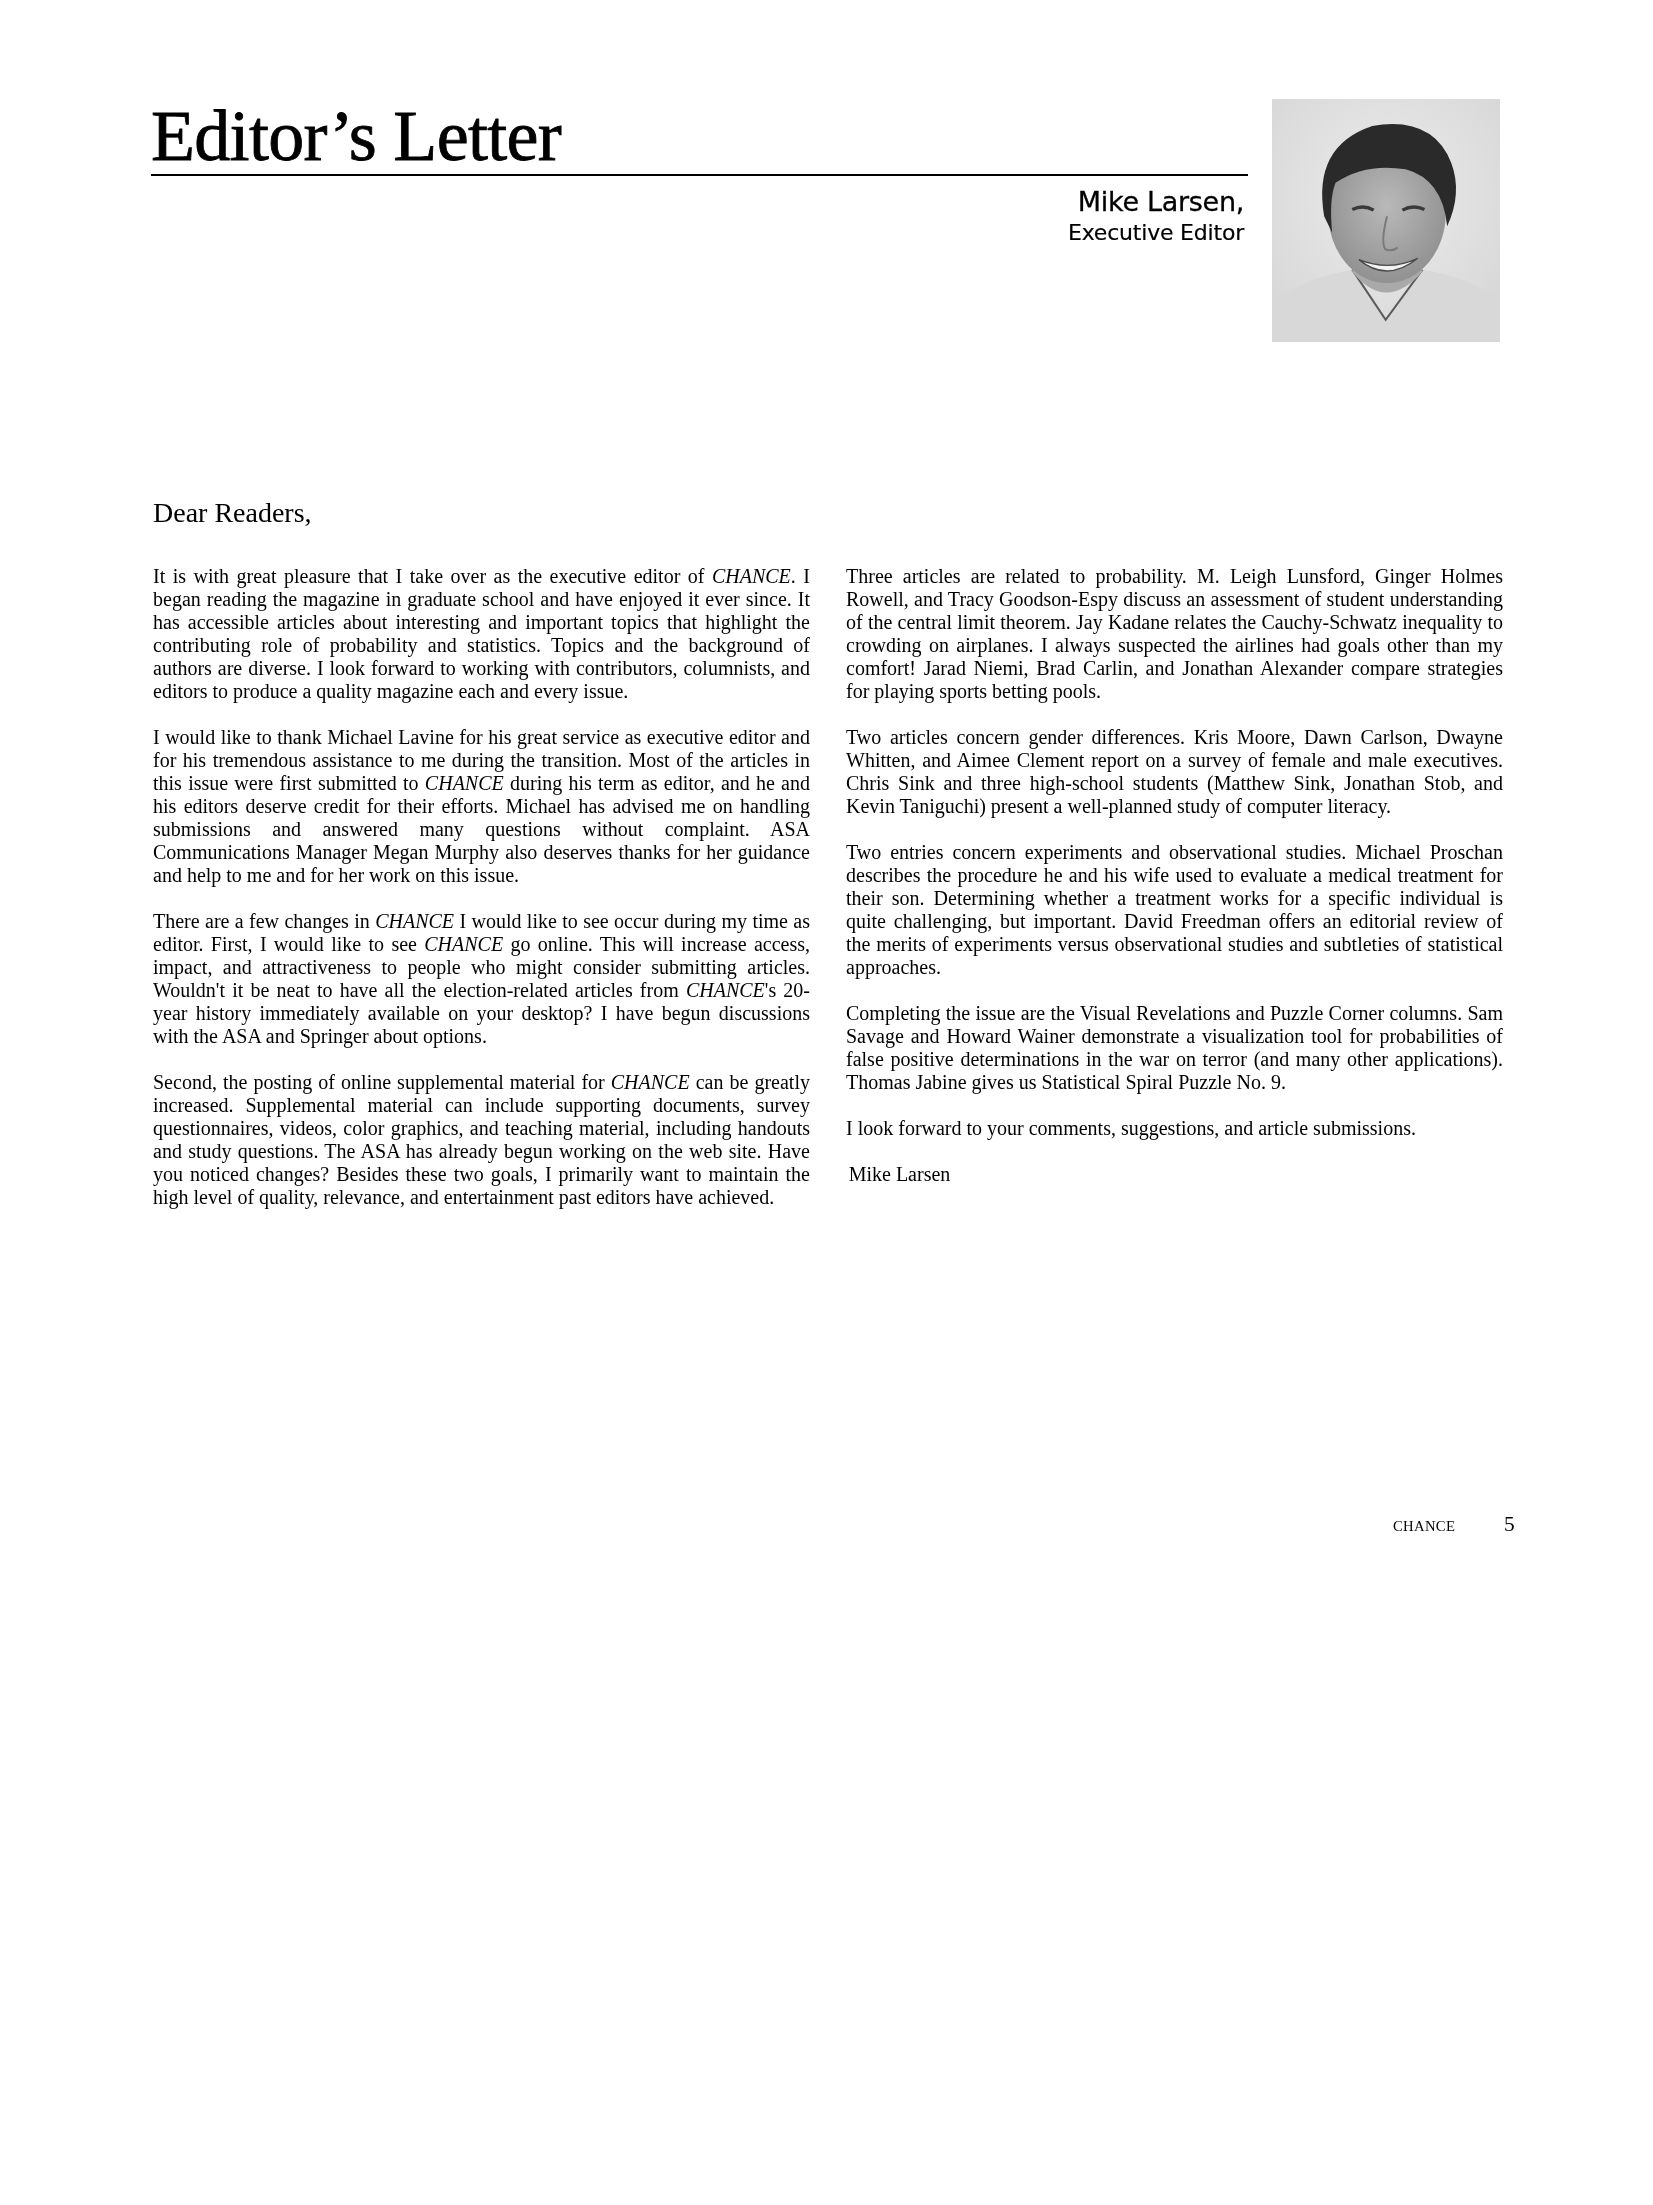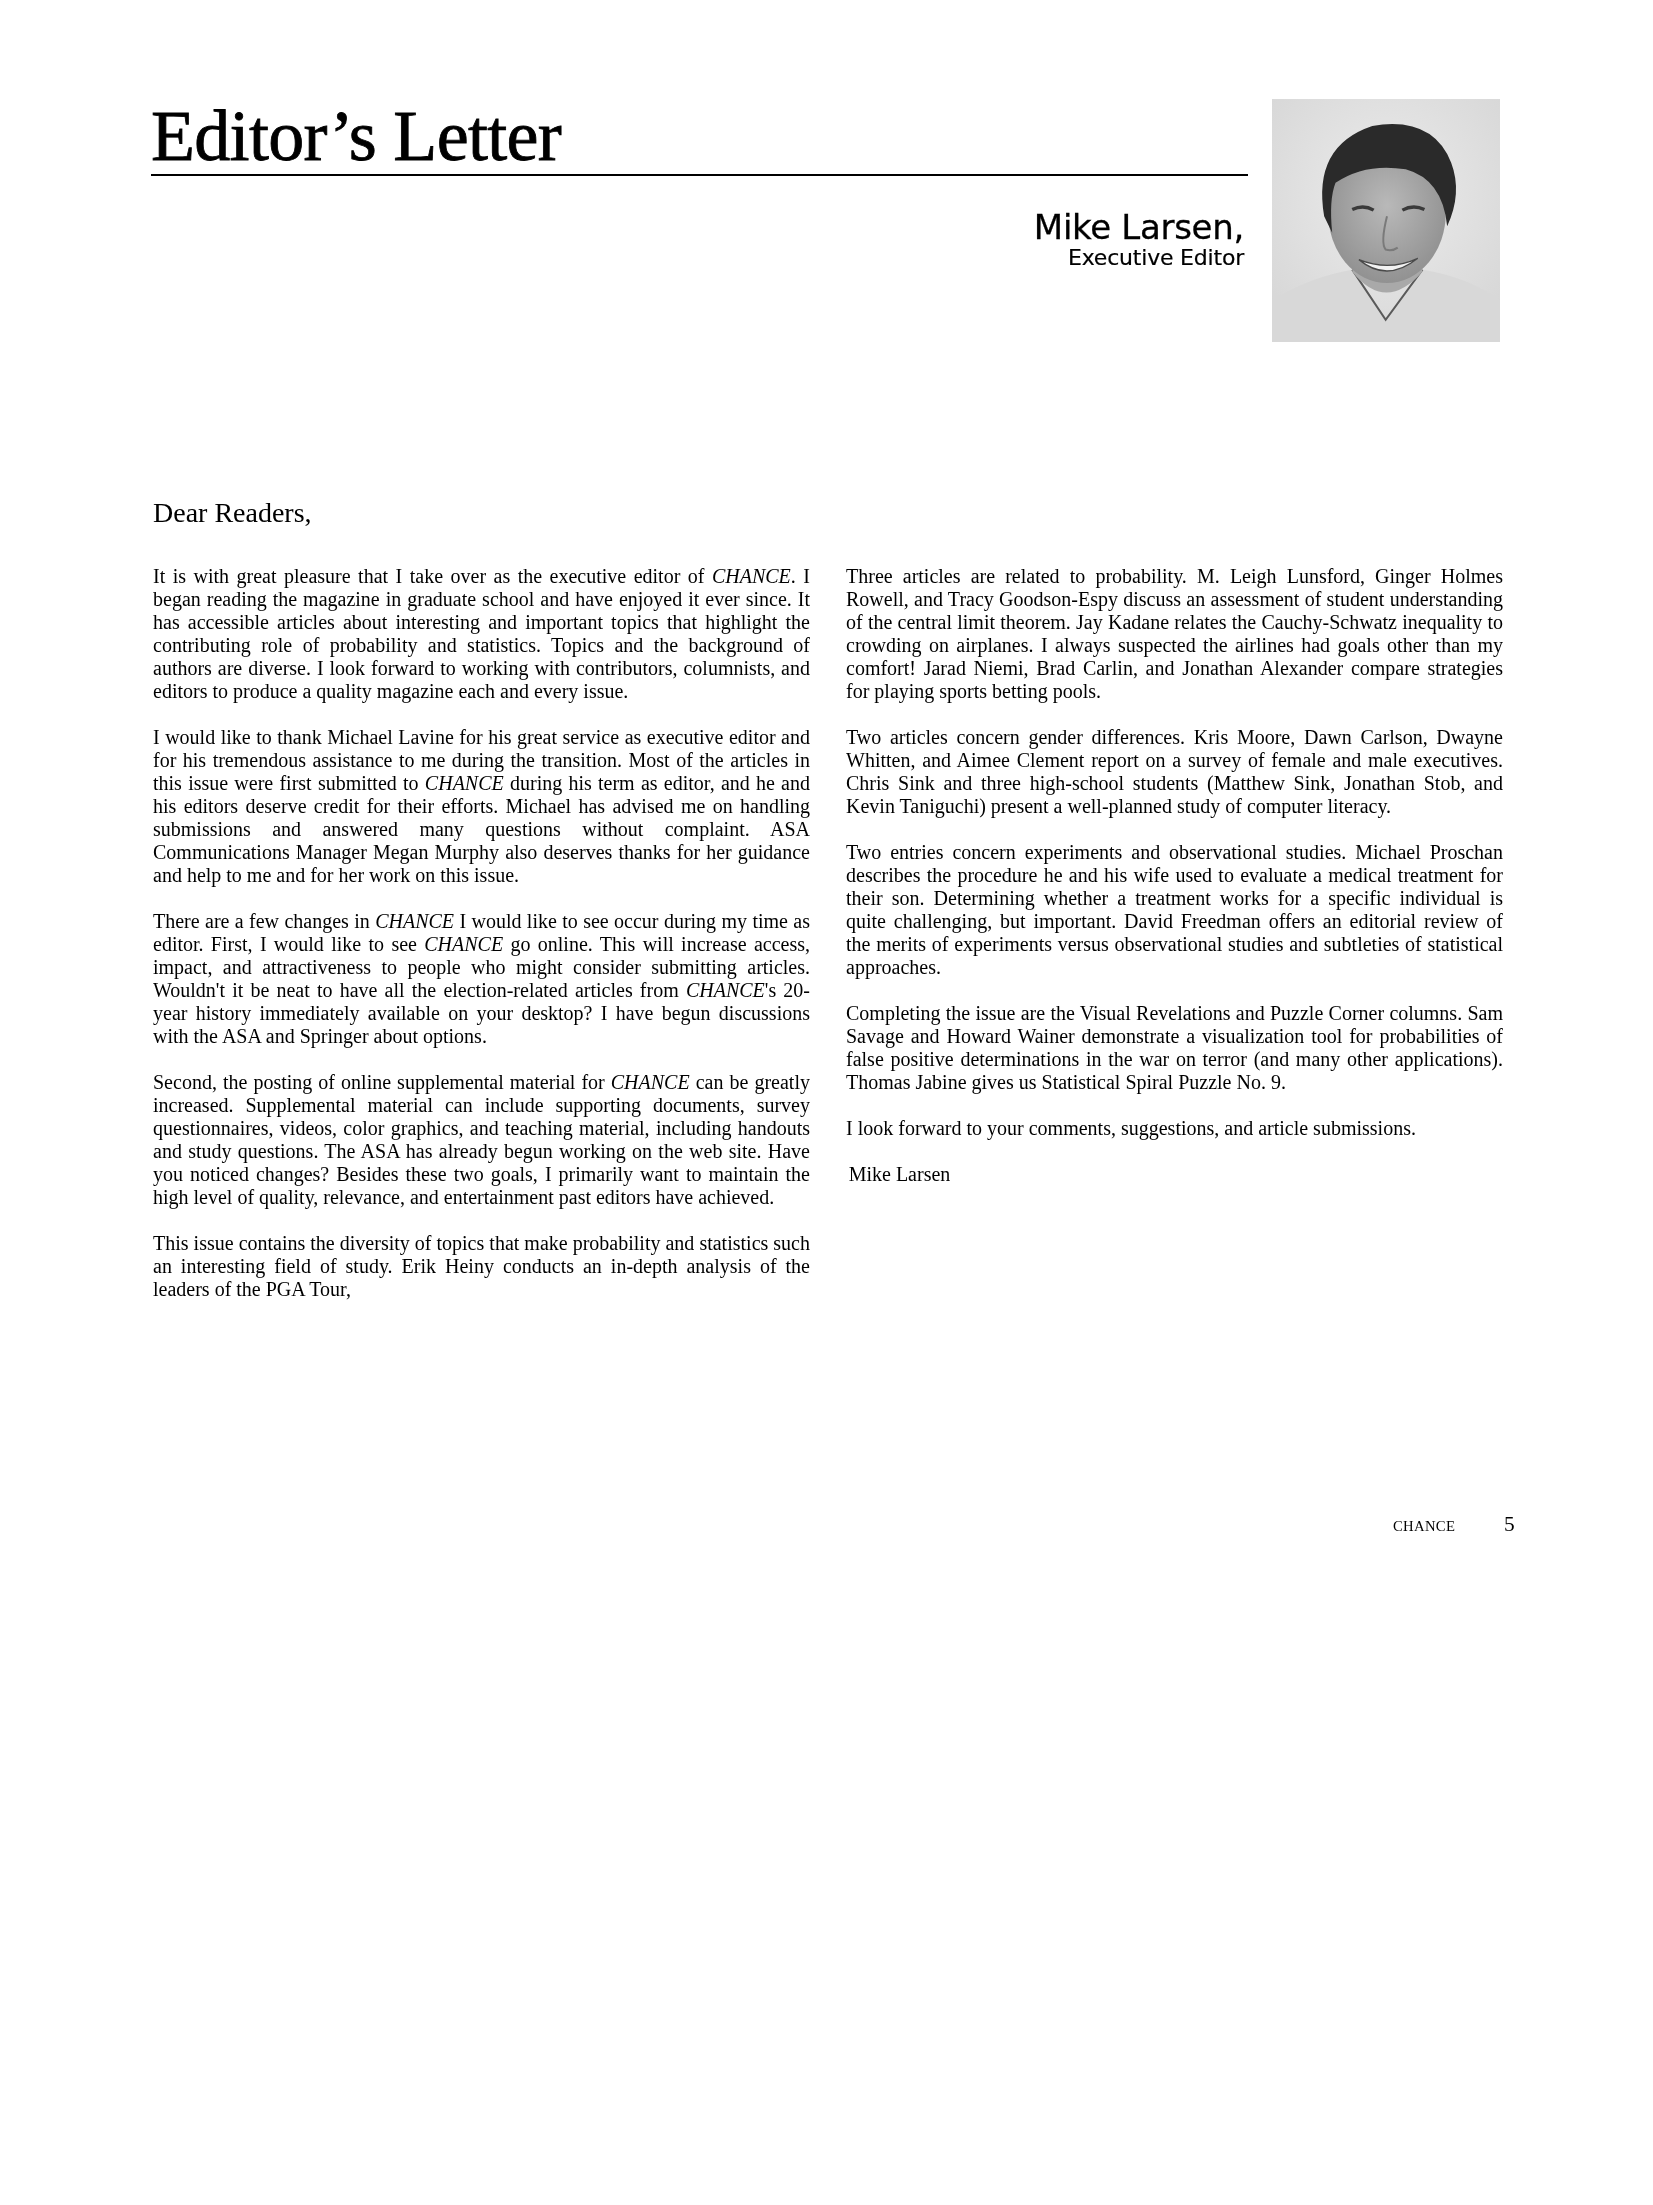--- a/index.html
+++ b/index.html
@@ -6,21 +6,21 @@
   body { width: 1654px; height: 2205px; position: relative; overflow: hidden; color: #000; }
   .abs { position: absolute; }
   .title {
     left: 151px; top: 100px;
     font-family: Liberation Serif, serif;
     font-size: 72px; font-weight: 400; letter-spacing: -0.7px; line-height: 1;
     -webkit-text-stroke: 0.8px #000;
   }
   .rule { left: 151px; top: 174px; width: 1097px; height: 2px; background: #000; }
   .byline { right: 410px; top: 186px; text-align: right; font-family: "DejaVu Sans", sans-serif; }
-  .byline-name { font-size: 34px; line-height: 32px; letter-spacing: -0.3px; margin-top: 25px; -webkit-text-stroke: 0.3px #000; }
+  .byline-name { font-size: 27px; line-height: 32px; letter-spacing: -0.3px; -webkit-text-stroke: 0.3px #000; }
   .byline-role { font-size: 22px; line-height: 29px; letter-spacing: -0.2px; -webkit-text-stroke: 0.2px #000; }
   .photo {
     left: 1272px; top: 99px; width: 228px; height: 243px;
     background: #e2e2e2; overflow: hidden;
   }
   .greeting {
     left: 153px; top: 501px;
     font-family: "Liberation Serif", serif; font-size: 28px; line-height: 23px;
   }
   .col {
@@ -85,21 +85,20 @@
   </svg>
 </div>
 
 <div class="abs greeting">Dear Readers,</div>
 
 <div class="abs col col1" id="col1">
     <p><span>It is with great pleasure that I take over as the executive editor of </span><em>CHANCE</em><span>. I began reading the magazine in graduate school and have enjoyed it ever since. It has accessible articles about interesting and important topics that highlight the contributing role of probability and statistics. Topics and the background of authors are diverse. I look forward to working with contribu­tors, columnists, and editors to produce a quality magazine each and every issue.</span></p>
     <p><span>I would like to thank Michael Lavine for his great service as executive editor and for his tremendous assistance to me dur­ing the transition. Most of the articles in this issue were first submitted to </span><em>CHANCE</em><span> during his term as editor, and he and his editors deserve credit for their efforts. Michael has advised me on handling submissions and answered many questions without complaint. ASA Communications Manager Megan Murphy also deserves thanks for her guidance and help to me and for her work on this issue.</span></p>
     <p><span>There are a few changes in </span><em>CHANCE</em><span> I would like to see occur during my time as editor. First, I would like to see </span><em>CHANCE</em><span> go online. This will increase access, impact, and attractiveness to people who might consider submitting articles. Wouldn't it be neat to have all the election-related articles from </span><em>CHANCE</em><span>'s 20-year history immediately available on your desktop? I have begun discussions with the ASA and Springer about options.</span></p>
     <p><span>Second, the posting of online supplemental material for </span><em>CHANCE</em><span> can be greatly increased. Supplemental material can include supporting documents, survey questionnaires, videos, color graphics, and teaching material, including handouts and study questions. The ASA has already begun working on the web site. Have you noticed changes? Besides these two goals, I primarily want to maintain the high level of quality, relevance, and entertainment past editors have achieved.</span></p>
-    <p><span>This issue contains the diversity of topics that make probabil­ity and statistics such an interesting field of study. Erik Heiny conducts an in-depth analysis of the leaders of the PGA Tour,</span></p>
   </div>
 <div class="abs col col2" id="col2">
     <p><span>Three articles are related to probability. M. Leigh Lunsford, Ginger Holmes Rowell, and Tracy Goodson-Espy discuss an assessment of student understanding of the central limit theorem. Jay Kadane relates the Cauchy-Schwatz inequality to crowding on airplanes. I always suspected the airlines had goals other than my comfort! Jarad Niemi, Brad Carlin, and Jonathan Alexander compare strategies for playing sports bet­ting pools.</span></p>
     <p><span>Two articles concern gender differences. Kris Moore, Dawn Carlson, Dwayne Whitten, and Aimee Clement report on a survey of female and male executives. Chris Sink and three high-school students (Matthew Sink, Jonathan Stob, and Kevin Taniguchi) present a well-planned study of computer literacy.</span></p>
     <p><span>Two entries concern experiments and observational studies. Michael Proschan describes the procedure he and his wife used to evaluate a medical treatment for their son. Determin­ing whether a treatment works for a specific individual is quite challenging, but important. David Freedman offers an editorial review of the merits of experiments versus observational studies and subtleties of statistical approaches.</span></p>
     <p><span>Completing the issue are the Visual Revelations and Puzzle Corner columns. Sam Savage and Howard Wainer demonstrate a visualization tool for probabilities of false positive determi­nations in the war on terror (and many other applications). Thomas Jabine gives us Statistical Spiral Puzzle No. 9.</span></p>
     <p><span>I look forward to your comments, suggestions, and article submissions.</span></p>
     <p class="sig">Mike Larsen</p>
   </div>
 

